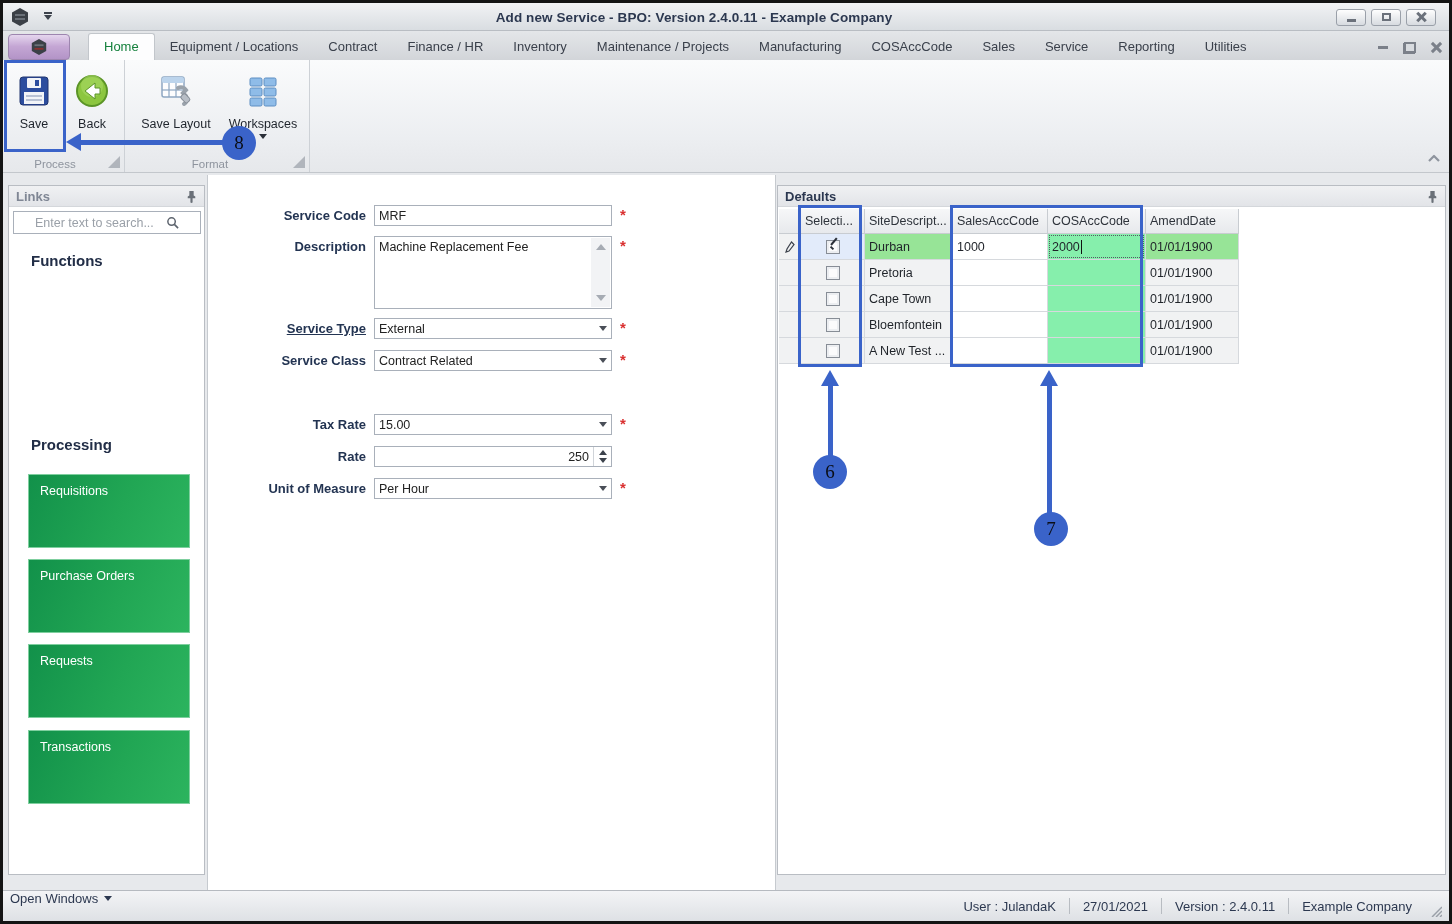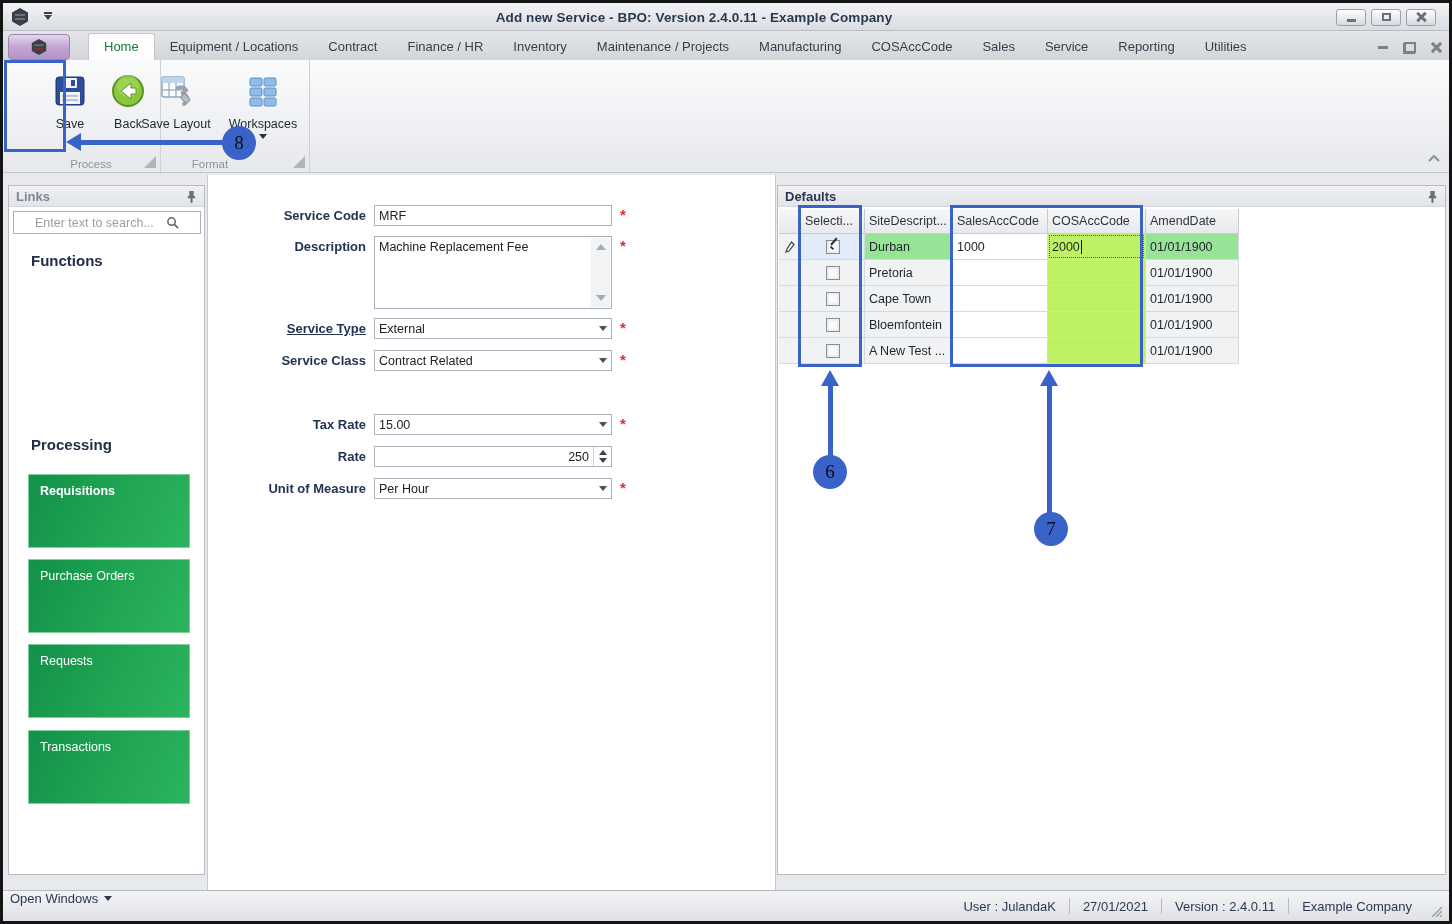--- a/index.html
+++ b/index.html
@@ -39,21 +39,21 @@
   .mdi-restore::before { content:''; position:absolute; right:0; top:0; width:8px; height:7px; border:2px solid #7b8089; }
   .mdi-restore::after { content:''; position:absolute; left:0; bottom:0; width:8px; height:7px; border:2px solid #7b8089; background:#d8dbdf; }
   .mdi-close { position:relative; width:11px; height:11px; }
   .mdi-close::before,.mdi-close::after { content:''; position:absolute; left:4px; top:-1px; width:3px; height:13px; background:#7b8089; }
   .mdi-close::before { transform:rotate(45deg);} .mdi-close::after { transform:rotate(-45deg);}
 
   
   .ribbon { position:absolute; left:0; top:60px; width:100%; height:113px;
     background:linear-gradient(#fafbfc,#eceef1 70%,#e6e8eb); border-bottom:1px solid #c3c7cc; }
   .rgroup { position:absolute; top:0; height:112px; border-right:1px solid #cdd1d6; }
-  .rgroup-process { left:0; width:125px;margin-left:36px; }
+  .rgroup-process { left:0; width:125px; }
   .rgroup-format { left:125px; width:185px; }
   .rbtn { position:absolute; top:3px; width:56px; height:88px; display:flex; flex-direction:column;
     align-items:center; justify-content:flex-start; border-radius:3px; }
   .rbtn .icon { height:44px; display:flex; align-items:center; justify-content:center; margin-top:6px; }
   .rbtn .lbl { font-size:12.5px; color:#1f242c; margin-top:4px; white-space:nowrap; }
   .rbtn .drop { width:0;height:0;border-left:4px solid transparent;border-right:4px solid transparent;border-top:5px solid #2a2f38; margin-top:3px; }
   .rgroup-label { position:absolute; bottom:2px; left:0; right:14px; text-align:center; font-size:11.5px; color:#8e949e; }
   .launcher { position:absolute; right:4px; bottom:4px; width:0; height:0;
     border-left:6px solid transparent; border-top:6px solid transparent; border-right:6px solid #9aa0a8; border-bottom:6px solid #9aa0a8; opacity:.7; }
   .ribbon-collapse { position:absolute; right:10px; bottom:4px; }
@@ -101,21 +101,21 @@
   .defaults-title { font-size:13px; font-weight:bold; color:#2b3750; flex:1; }
   .grid { position:absolute; left:1px; top:23px; font-size:12.5px; color:#1f2329; }
   .grow { display:flex; height:26px; }
   .ghead { height:25px; }
   .gc { border-right:1px solid #d6d9dd; border-bottom:1px solid #d6d9dd; display:flex; align-items:center; padding:0 4px; overflow:hidden; white-space:nowrap; background:#f1f2f3; }
   .ghead .gc { background:linear-gradient(#f6f7f8,#e7e9ec); border-right:1px solid #c8ccd1; border-bottom:1px solid #c8ccd1; color:#2e333b; }
   .c-ind { width:22px; justify-content:center; }
   .c-sel { width:64px; justify-content:center; }
   .c-site { width:88px; }
   .c-sales { width:95px; background:#fff; }
-  .c-cos { width:98px; background:#bef264; }
+  .c-cos { width:98px; background:#86efac; }
   .c-amend { width:93px; }
   .row-hl .c-site, .row-hl .c-amend { background:#97e497; }
   .row-hl .c-sel { background:#e2ebfa; }
   .cb { width:14px; height:14px; border:1px solid #878d96; background:#fbfbfc; box-shadow:inset 0 0 0 2px #eceef1; position:relative; }
   .cb.checked::before { content:''; position:absolute; left:3px; top:6px; width:4px; height:2px; background:#2a2f38; transform:rotate(45deg); }
   .cb.checked::after  { content:''; position:absolute; left:4px; top:3px; width:9px; height:2px; background:#2a2f38; transform:rotate(-50deg); transform-origin:left center; }
   .edit-cell { position:relative; }
   .edit-cell::after { content:''; position:absolute; inset:1px; border:1px dotted #555a63; pointer-events:none; }
   .caret { display:inline-block; width:1px; height:14px; background:#111; margin-left:1px; }
 
@@ -278,21 +278,21 @@
         <input type="text" placeholder="Enter text to search..." style="">
         <svg width="13" height="13" viewBox="0 0 14 14">
           <circle cx="6" cy="6" r="4" fill="none" stroke="#5d646e" stroke-width="1.6"></circle>
           <line x1="9" y1="9" x2="13" y2="13" stroke="#5d646e" stroke-width="1.8"></line>
         </svg>
       </div>
 
       <div class="side-heading" style="top:66px;">Functions</div>
 
       <div class="side-heading" style="top:250px;">Processing</div>
-      <div class="side-btn btn-green" style="top:288px;font-weight:bold;">
+      <div class="side-btn btn-green" style="top:288px;">
         <span>Requisitions</span>
       </div>
       <div class="side-btn btn-green" style="top:373px;">
         <span>Purchase Orders</span>
       </div>
       <div class="side-btn btn-green" style="top:458px;">
         <span>Requests</span>
       </div>
       <div class="side-btn btn-green" style="top:544px;">
         <span>Transactions</span>

